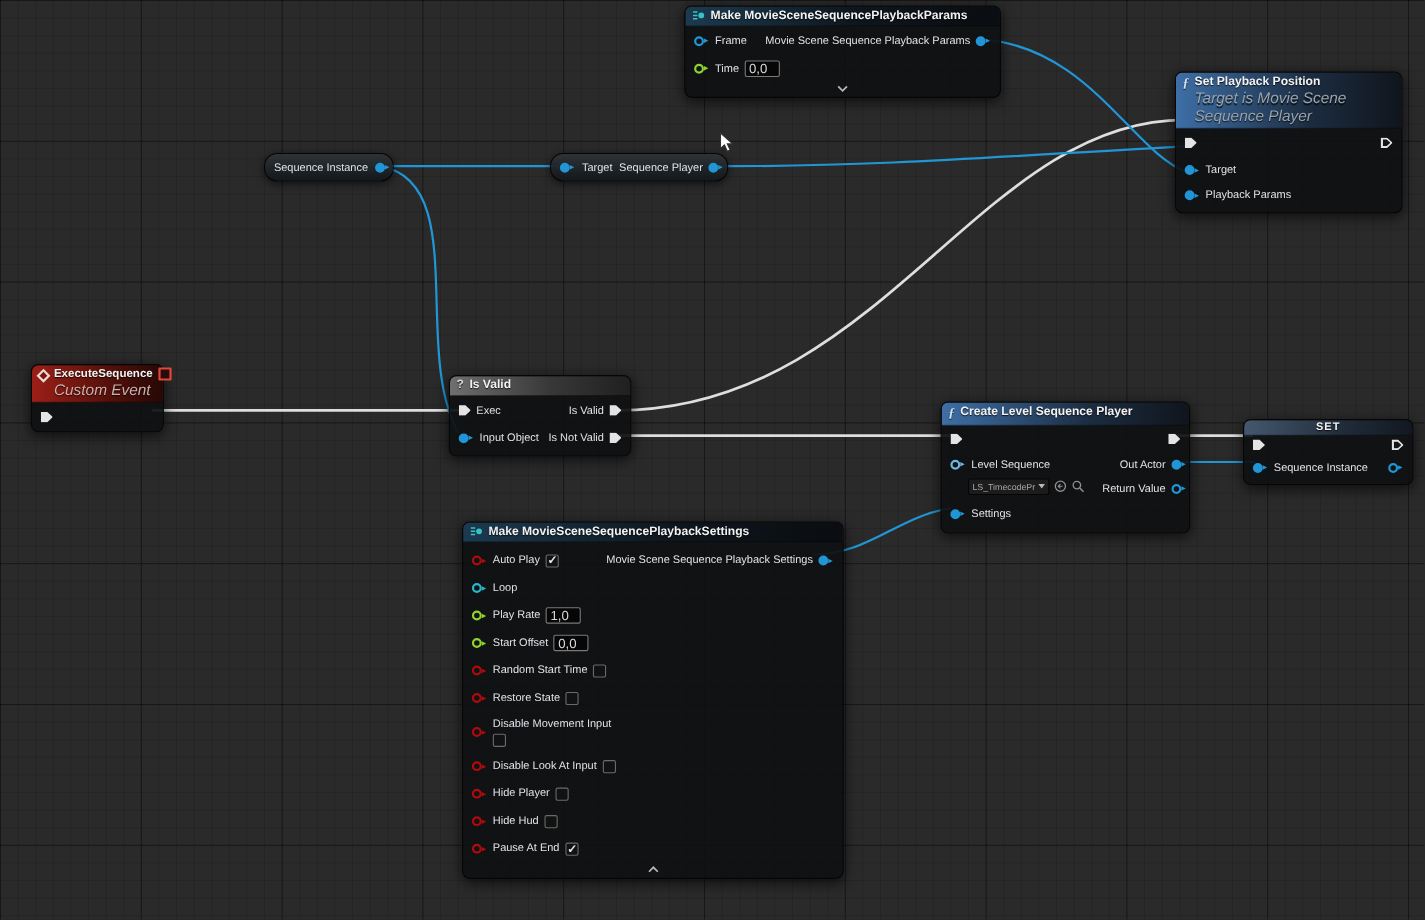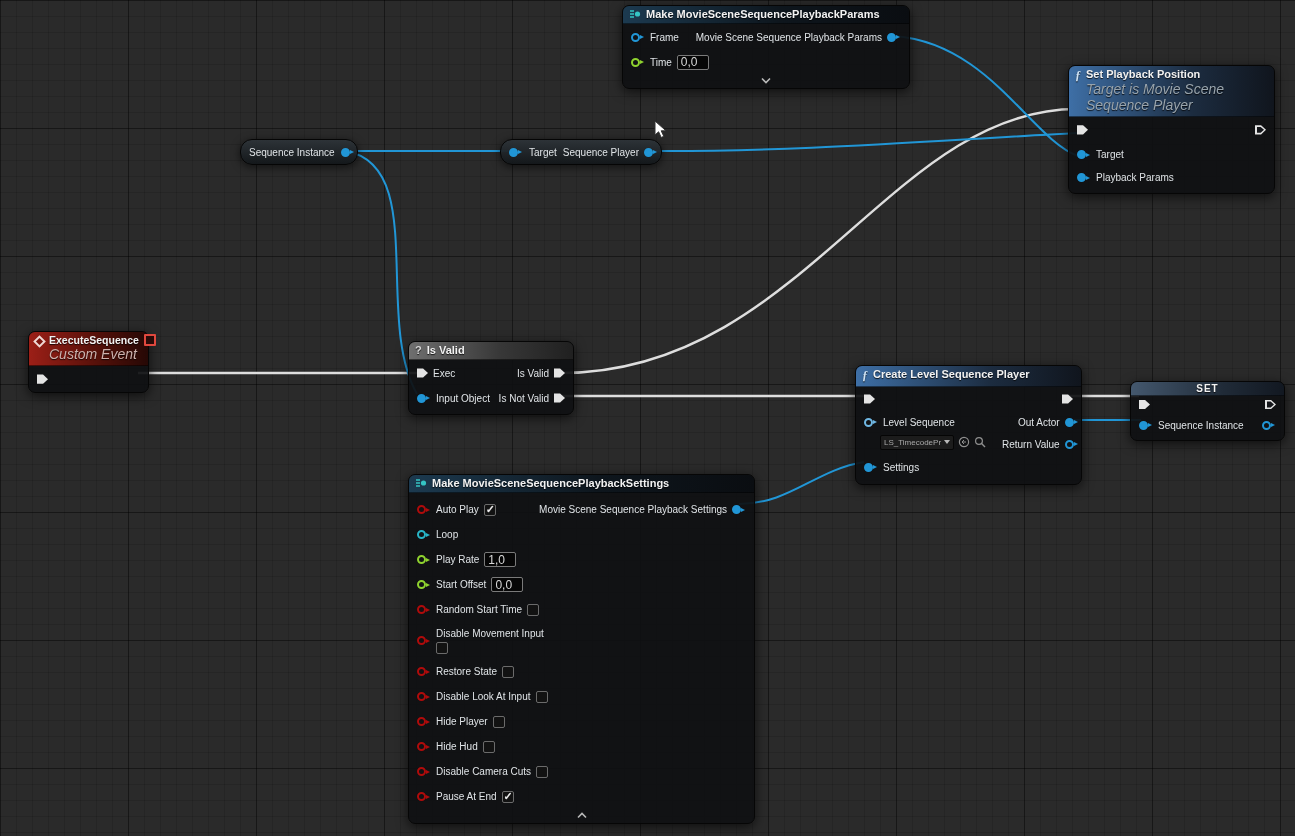--- a/index.html
+++ b/index.html
@@ -280,21 +280,21 @@
   </div>
   <div class="prow" style="height:24px; padding-bottom:3px;">
     <span class="dpin filled c-obj"></span>
     <span class="pl">Sequence Instance</span>
     <span class="rgt">
         <span class="dpin c-obj"></span>
       </span>
   </div>
 </div>
 
-<div class="node" style="left:408px; top:474px; width:345px;">
+<div class="node" style="left:420px; top:474px; width:345px;">
   <div class="hdr hdr-struct">
     <svg width="12" height="12">
       <path d="M1 3 h4 M1 6 h4 M1 9 h4" stroke="#35c4c4" stroke-width="1.4"></path>
       <circle cx="8.5" cy="6" r="2.6" fill="#35c4c4"></circle>
     </svg>
     <span>Make MovieSceneSequencePlaybackSettings</span>
   </div>
 
   <div class="prow" style="height:25px; margin-top:4px;">
     <span class="dpin c-bool"></span>
@@ -322,57 +322,52 @@
     <span class="pl">Start Offset</span>
     <input class="numfield" readonly="" value="0,0" style="">
   </div>
 
   <div class="prow" style="height:25px;">
     <span class="dpin c-bool"></span>
     <span class="pl">Random Start Time</span>
     <span class="chk"></span>
   </div>
 
+  <div class="prow" style="height:25px;">
+    <span class="dpin c-bool"></span>
+    <span class="pl">Restore State</span>
+    <span class="chk"></span>
+  </div>
+
   <div class="prow" style="height:37px;">
     <span class="dpin c-bool"></span>
     <span style="display:flex; flex-direction:column; gap:3px;">
       <span class="pl">Disable Movement Input</span>
       <span class="chk"></span>
     </span>
   </div>
 
   <div class="prow" style="height:25px;">
     <span class="dpin c-bool"></span>
-    <span class="pl">Restore State</span>
-    <span class="chk"></span>
-  </div>
-
-  <div class="prow" style="height:25px;">
-    <span class="dpin c-bool"></span>
     <span class="pl">Disable Look At Input</span>
     <span class="chk"></span>
   </div>
 
   <div class="prow" style="height:25px;align-items:center;">
     <span class="dpin c-bool"></span>
     <span class="pl">Hide Player</span>
     <span class="chk"></span>
   </div>
 
   <div class="prow" style="height:25px;">
     <span class="dpin c-bool"></span>
     <span class="pl">Hide Hud</span>
     <span class="chk"></span>
   </div>
 
-  <div class="prow" style="height:25px;">
-    <span class="dpin c-bool"></span>
-    <span class="pl">Disable Camera Cuts</span>
-    <span class="chk"></span>
-  </div>
 
   <div class="prow" style="height:25px;">
     <span class="dpin c-bool"></span>
     <span class="pl">Pause At End</span>
     <span class="chk checked"></span>
   </div>
 
   <div class="nchev">
     <svg width="12" height="7">
       <polyline points="2,5.5 6,1.5 10,5.5" stroke="#b9b9b9" stroke-width="1.6" fill="none"></polyline>

